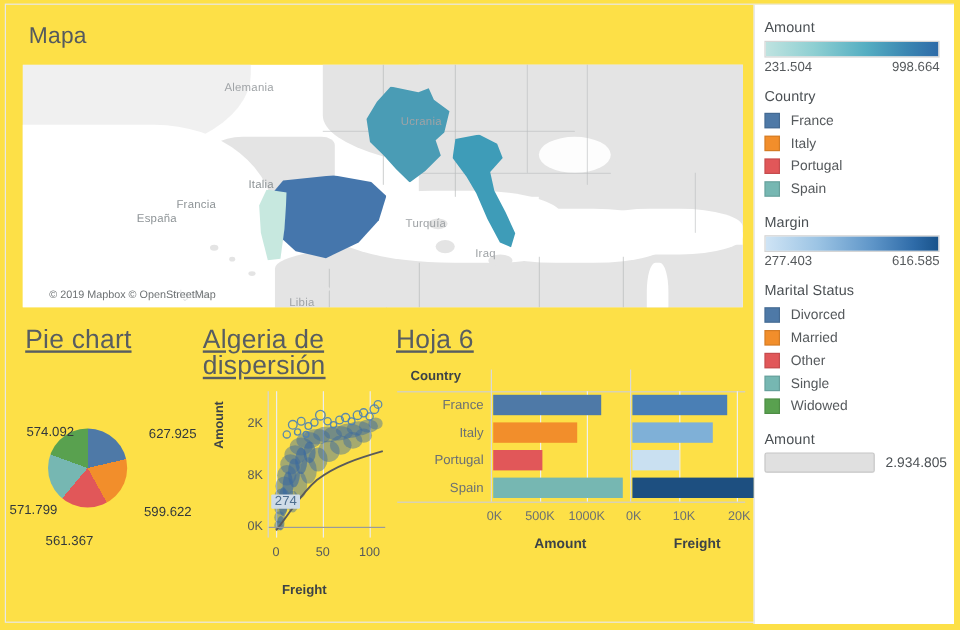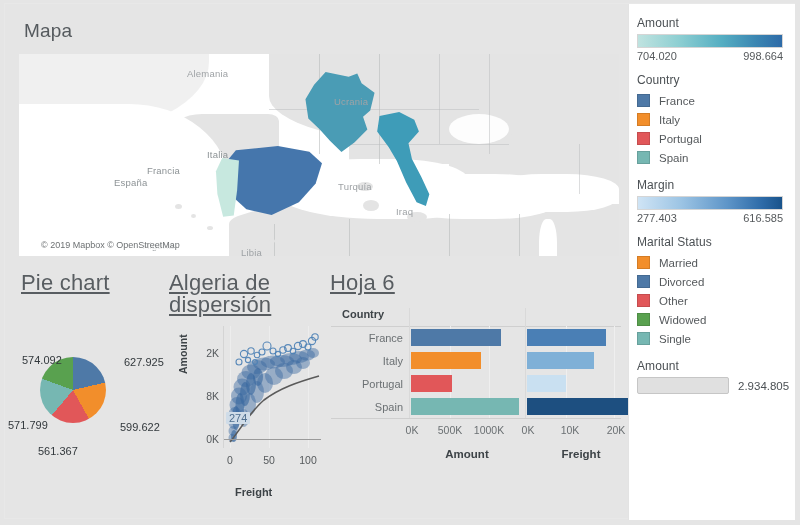--- a/index.html
+++ b/index.html
@@ -9,21 +9,21 @@
   body {
     width: 800px; height: 525px;
     font-family: "Liberation Sans", sans-serif;
     overflow: hidden;
     position: relative;
   }
   #dashboard {
     position: absolute;
     left: 0; top: 0;
     width: 800px; height: 525px;
-    background: #e5e5e5;
+    background: #fde047;
     box-sizing: border-box;
   }
   
   #frame {
     position: absolute;
     left: 4px; top: 3px;
     width: 791px; height: 516px;
     border: 1px solid #e8e8e8;
     box-sizing: border-box;
     pointer-events: none;
@@ -401,21 +401,21 @@
       <div id="map-attr">© 2019 Mapbox © OpenStreetMap</div>
     </div>
   </div>
 
   <div id="legend-col">
 
     <div class="legend-block" style="margin-top:12px;">
       <div class="legend-title">Amount</div>
       <div class="grad-bar" style="background:linear-gradient(to right,#bfe3e0 0%,#8ecfd2 28%,#55aec2 58%,#3b86b2 82%,#2e6ba8 100%);"></div>
       <div class="grad-labels">
-        <span>704.020</span>
+        <span>231.504</span>
         <span>998.664</span>
       </div>
     </div>
 
     <div class="legend-block">
       <div class="legend-title">Country</div>
       <div class="swatch-row">
         <span class="swatch" style="background:#4e79a7"></span>
         <span class="swatch-label">France</span>
       </div>
@@ -438,38 +438,38 @@
       <div class="grad-bar" style="background:linear-gradient(to right,#cfe4f5 0%,#9cc4e4 30%,#5e95c8 62%,#2e6ba8 86%,#19538b 100%);"></div>
       <div class="grad-labels">
         <span>277.403</span>
         <span>616.585</span>
       </div>
     </div>
 
     <div class="legend-block">
       <div class="legend-title">Marital Status</div>
       <div class="swatch-row">
+        <span class="swatch" style="background:#4e79a7"></span>
+        <span class="swatch-label">Divorced</span>
+      </div>
+      <div class="swatch-row">
         <span class="swatch" style="background:#f28e2b"></span>
         <span class="swatch-label">Married</span>
       </div>
       <div class="swatch-row">
-        <span class="swatch" style="background:#4e79a7"></span>
-        <span class="swatch-label">Divorced</span>
-      </div>
-      <div class="swatch-row">
         <span class="swatch" style="background:#e15759"></span>
         <span class="swatch-label">Other</span>
       </div>
       <div class="swatch-row">
+        <span class="swatch" style="background:#76b7b2"></span>
+        <span class="swatch-label">Single</span>
+      </div>
+      <div class="swatch-row">
         <span class="swatch" style="background:#59a14f"></span>
         <span class="swatch-label">Widowed</span>
-      </div>
-      <div class="swatch-row">
-        <span class="swatch" style="background:#76b7b2"></span>
-        <span class="swatch-label">Single</span>
       </div>
     </div>
 
     <div class="legend-block">
       <div class="legend-title">Amount</div>
       <div class="size-row">
         <span class="size-capsule"></span>
         <span class="size-value">2.934.805</span>
       </div>
     </div>

